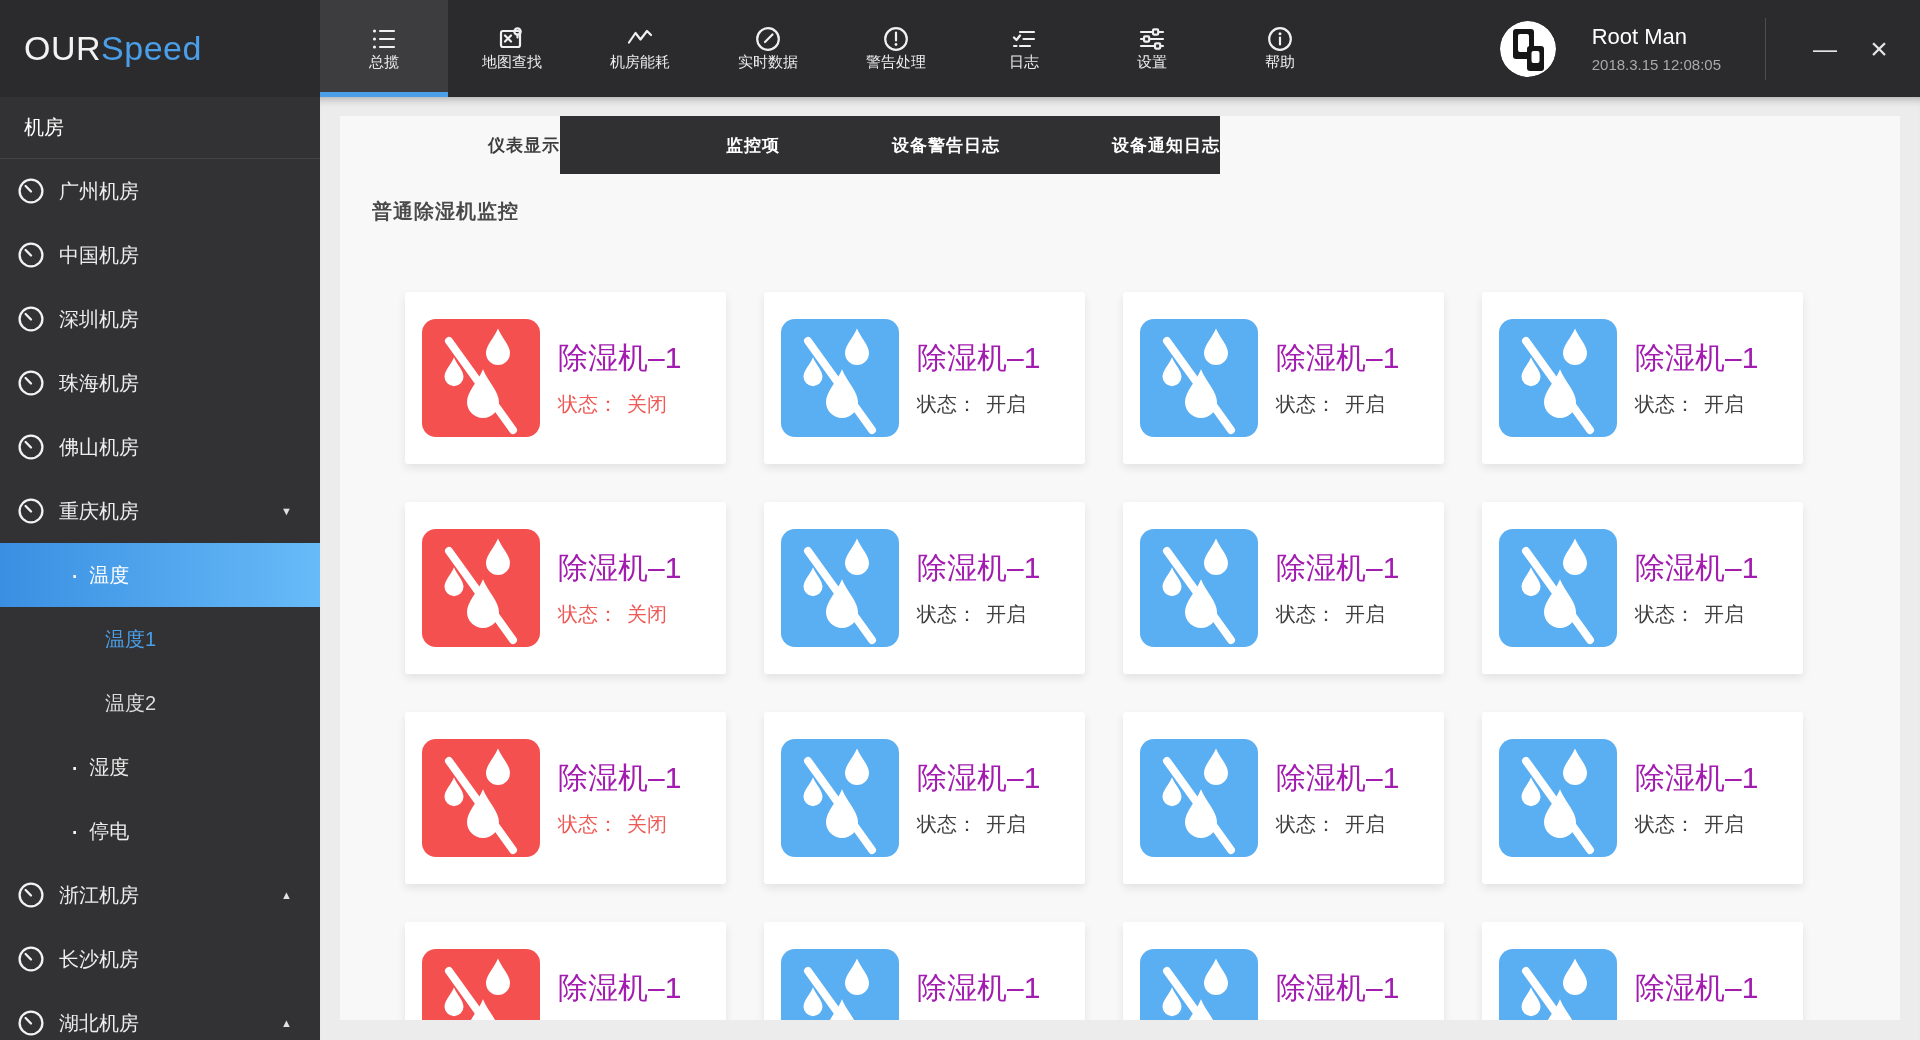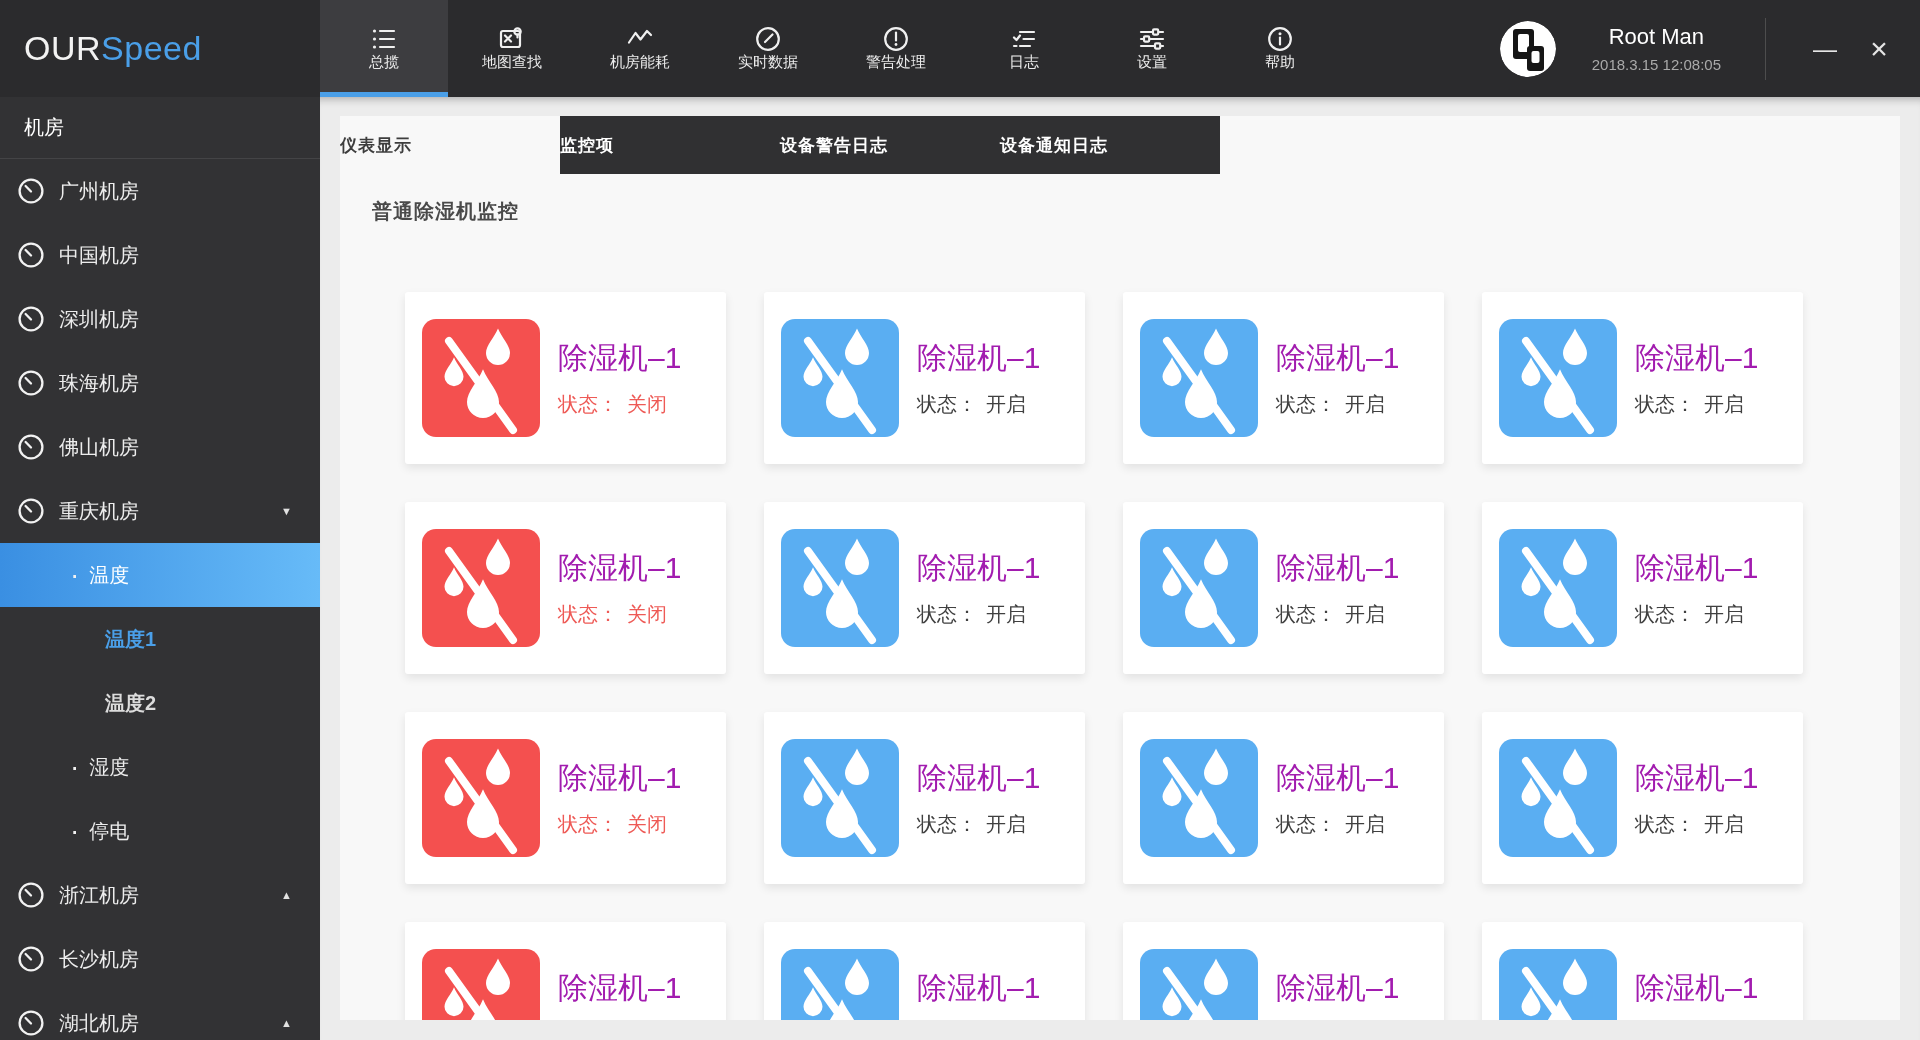--- a/index.html
+++ b/index.html
@@ -19,51 +19,51 @@
   .side-header{height:62px;min-height:62px;display:flex;align-items:center;padding-left:24px;
         color:#fff;font-size:20px;font-weight:500;border-bottom:1px solid rgba(255,255,255,.09);}
   .side-list{flex:1;overflow:hidden;}
   .side-item{height:64px;display:flex;align-items:center;padding-left:16px;position:relative;
         color:#ededed;font-size:20px;cursor:pointer;}
   .side-item .gauge{width:30px;height:30px;margin-right:13px;flex:none;}
   .side-item .bullet{display:none;font-size:28px;line-height:0;margin-right:10px;color:#f2f2f2;}
   .side-item .arrow{position:absolute;right:28px;font-size:11px;color:#e2e2e2;}
   .side-item.sub,.side-item.sub3{padding-left:70px;}
   .side-item.sub .bullet{display:inline;}
-  .side-item.sub3{padding-left:105px;color:#dcdcdc;font-weight:bold;}
+  .side-item.sub3{padding-left:105px;color:#dcdcdc;}
   .side-item.selected{background:linear-gradient(90deg,var(--grad1),var(--grad2));color:#fff;}
   .side-item.active-blue{color:var(--accent);}
 
   
   .main{flex:1;display:flex;flex-direction:column;height:1040px;}
   .topnav{height:97px;min-height:97px;background:var(--dark-nav);display:flex;align-items:stretch;}
   .nav-item{width:128px;display:flex;flex-direction:column;align-items:center;justify-content:center;
         cursor:pointer;position:relative;}
   .nav-item .nav-ic{width:28px;height:28px;}
   .nav-item .nav-ic svg{width:28px;height:28px;display:block;}
   .nav-label{font-size:15px;color:#ececec;}
   .nav-item.active{background:#3d3d40;}
   .nav-item.active::after{content:"";position:absolute;left:0;right:0;bottom:0;height:5px;background:var(--accent);}
 
   .user-block{margin-left:auto;display:flex;align-items:center;}
   .avatar{width:56px;height:56px;border-radius:50%;overflow:hidden;cursor:pointer;flex:none;}
-  .user-meta{margin-left:36px;display:flex;flex-direction:column;gap:6px;align-items:center;}
+  .user-meta{margin-left:36px;display:flex;flex-direction:column;gap:6px;}
   .user-name{color:#fff;font-size:22px;font-weight:500;}
   .user-time{color:#a9a9a9;font-size:15px;}
   .win-divider{width:1px;height:62px;background:#4d4d4d;margin:0 38px 0 44px;}
   .win-btn{width:42px;height:42px;display:flex;align-items:center;justify-content:center;
         color:#e6e6e6;cursor:pointer;font-size:24px;}
   .win-btn.close{font-size:30px;margin-left:12px;margin-right:20px;}
 
   
   .content{flex:1;background:#ececec;padding:19px 20px 20px 20px;overflow:hidden;
         box-shadow:inset 0 9px 9px -7px rgba(0,0,0,.28);}
   .panel{width:1560px;height:904px;background:#f8f8f8;overflow:hidden;}
   .tabbar{height:58px;display:flex;}
-  .tab{width:220px;display:flex;align-items:center;justify-content:flex-start;background:var(--dark-tab);
+  .tab{width:220px;display:flex;align-items:center;justify-content:flex-end;background:var(--dark-tab);
         color:#fff;font-size:17px;font-weight:700;letter-spacing:1px;cursor:pointer;}
   .tab.active{background:#f8f8f8;color:#3d3d3d;}
   .section-title{margin:24px 0 0 32px;font-size:20px;font-weight:700;color:#4a4a4a;letter-spacing:1px;}
 
   .cards{margin:67px 0 0 65px;display:grid;grid-template-columns:repeat(4,321px);gap:38px 38px;}
   .card{width:321px;height:172px;background:#fff;border-radius:3px;display:flex;align-items:center;
         padding-left:17px;box-shadow:0 4px 10px rgba(0,0,0,.09);cursor:pointer;}
   .tile{width:118px;height:118px;flex:none;}
   .tile svg{width:118px;height:118px;display:block;}
   .card.off .tile-bg{fill:var(--red);} .card.on .tile-bg{fill:var(--blue);}

